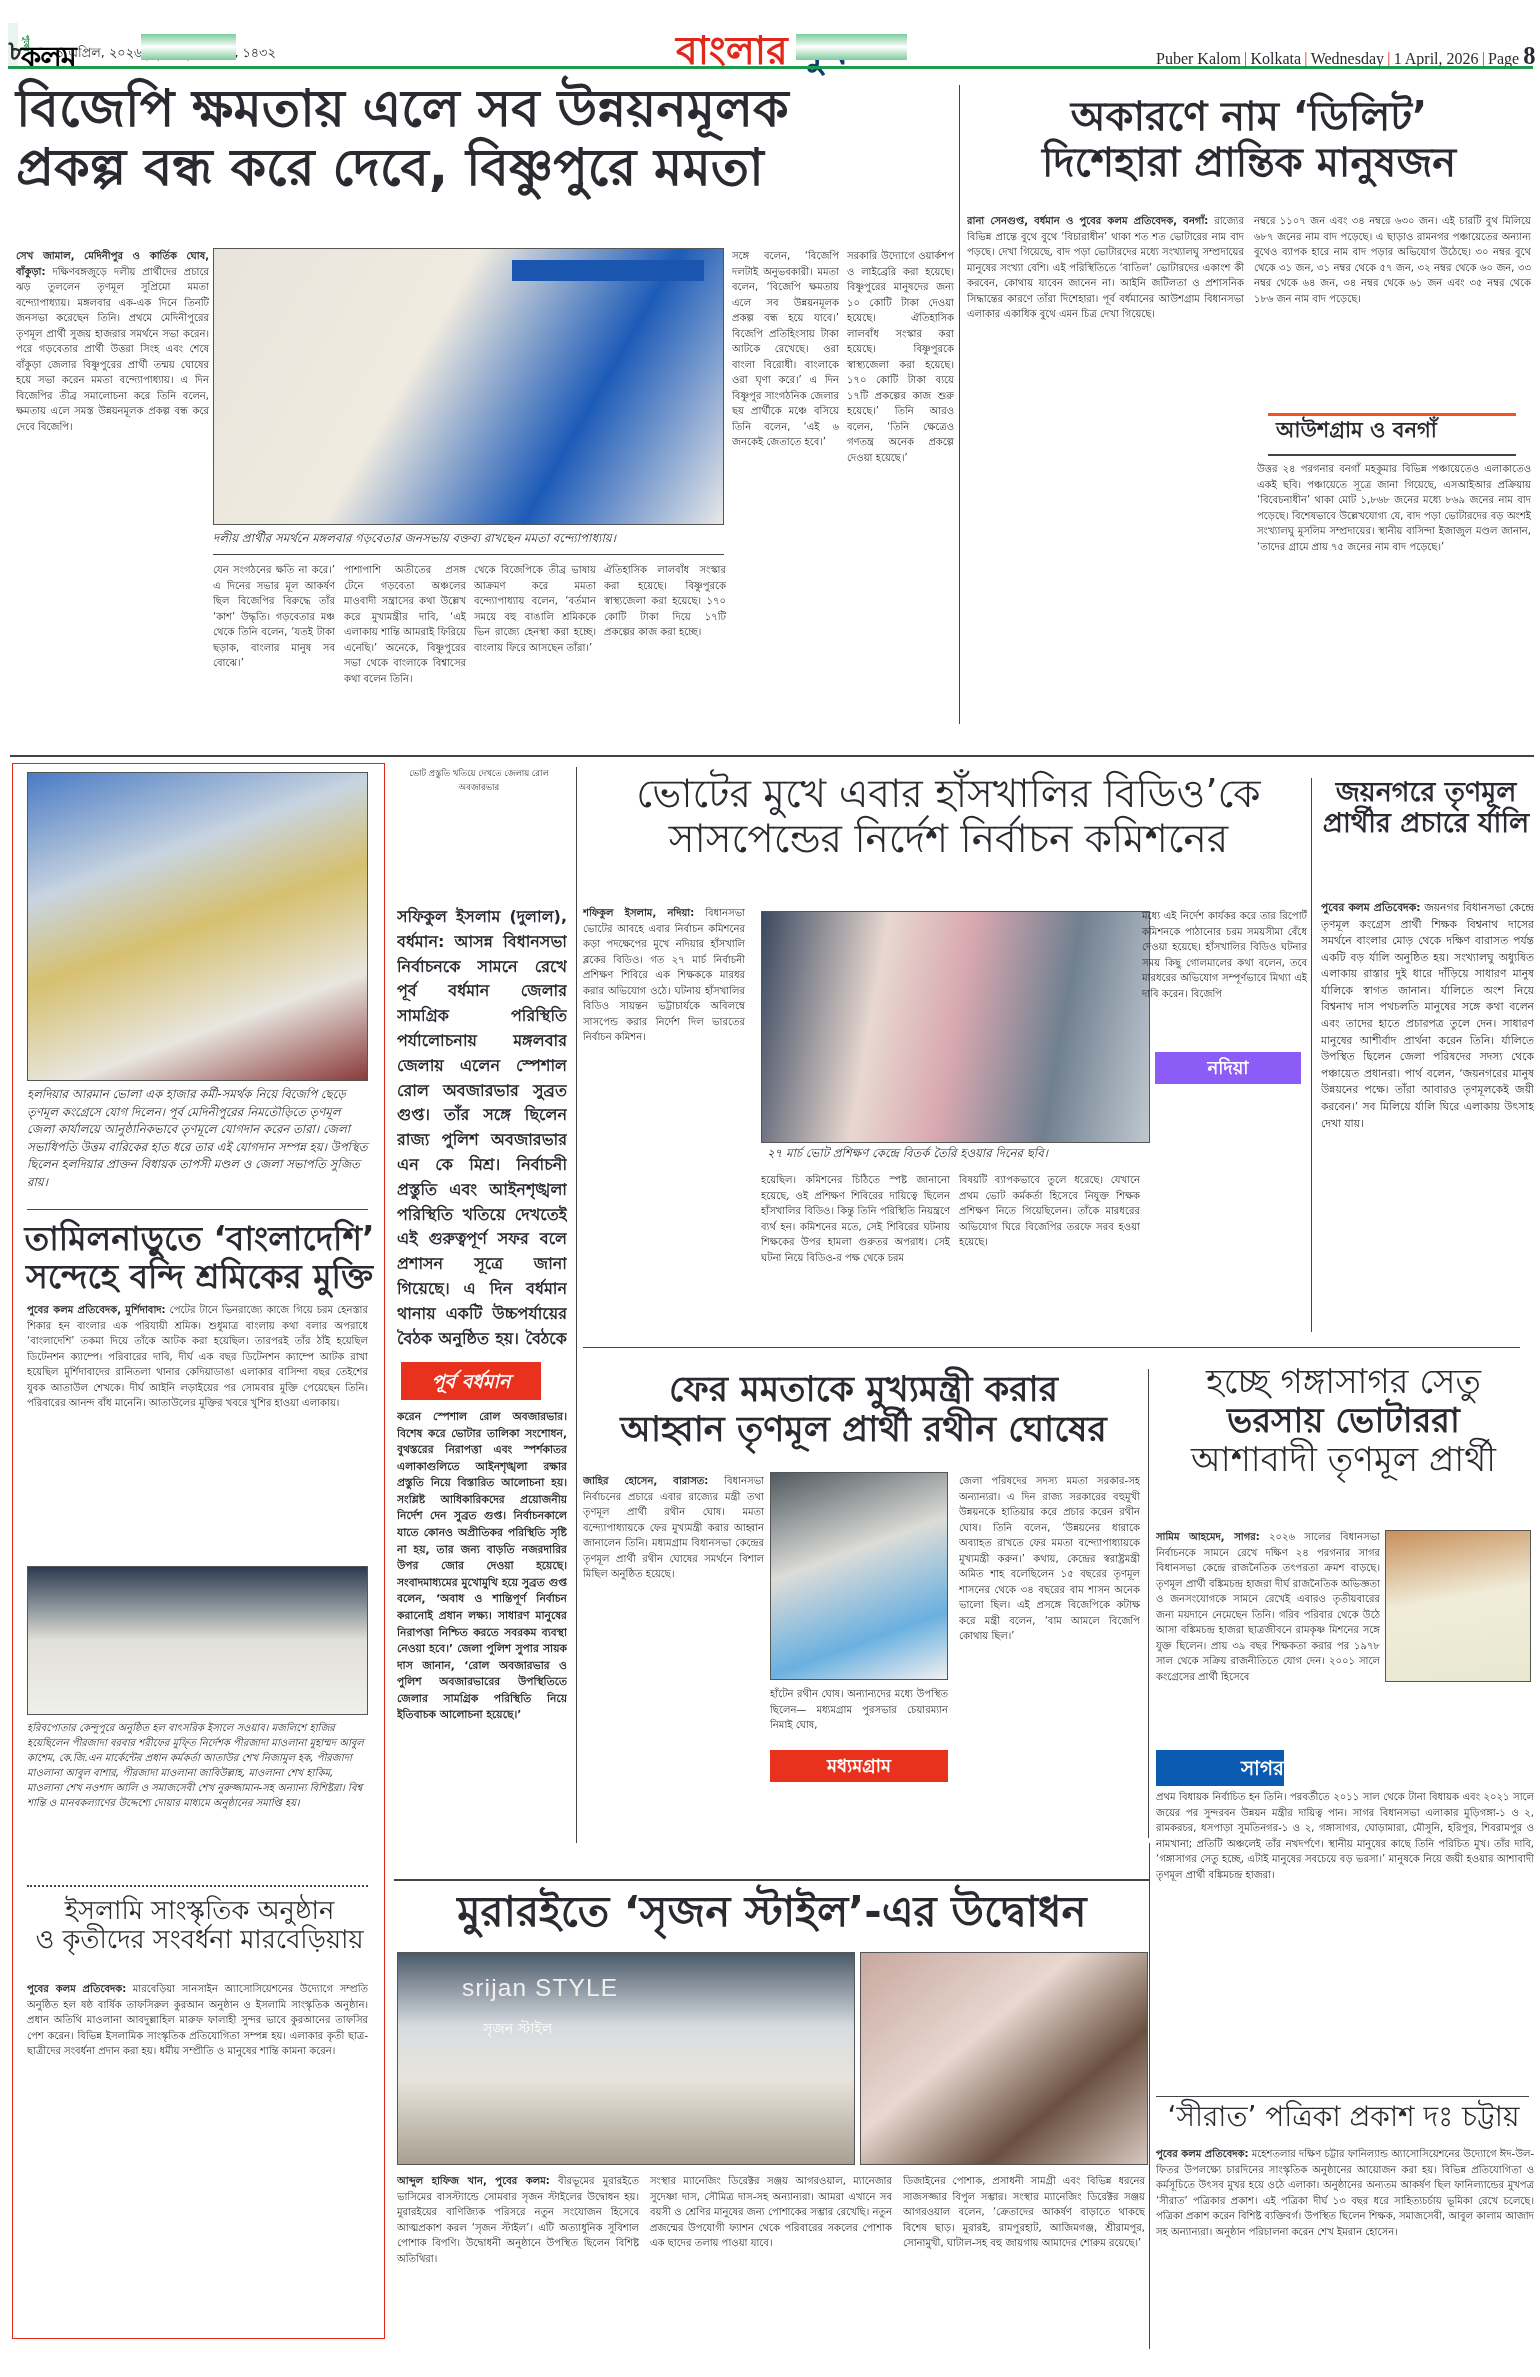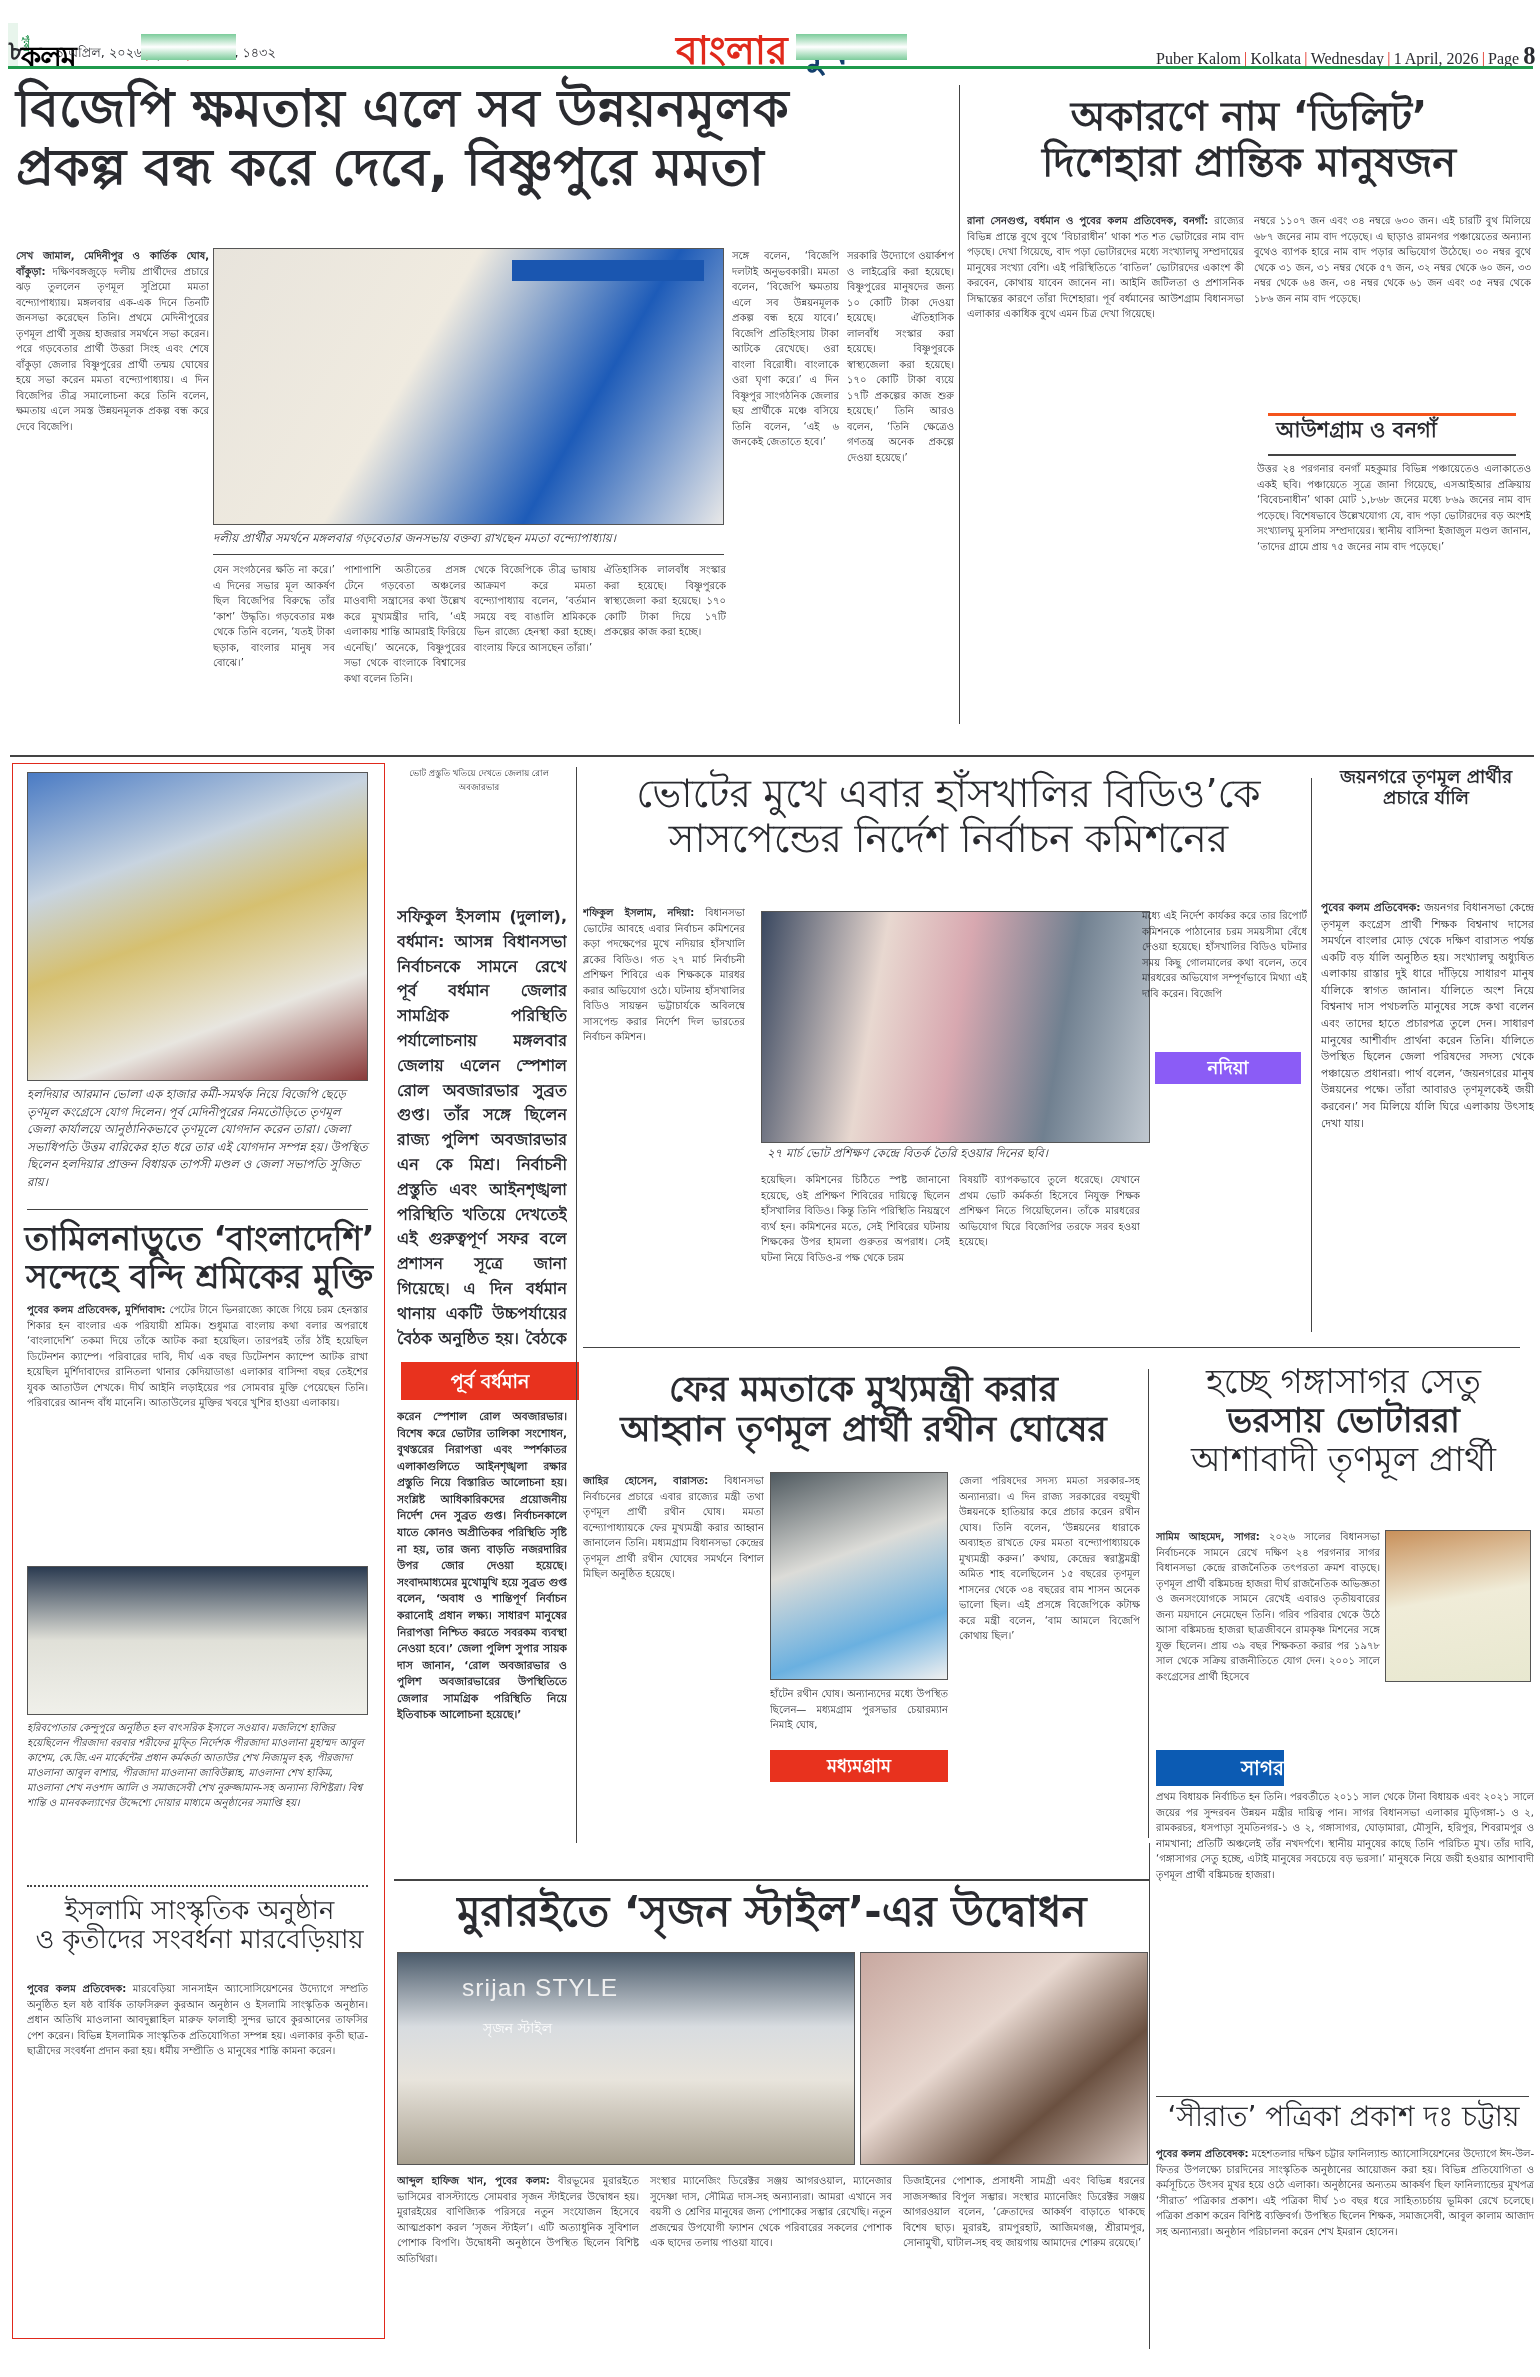--- a/index.html
+++ b/index.html
@@ -120,21 +120,21 @@
 <div class="abs col body-text" style="left:27px;top:1981px;width:341px;height:352px;">
   <b>পুবের কলম প্রতিবেদক:</b>
   <span>মারবেড়িয়া সানসাইন অ্যাসোসিয়েশনের উদ্যোগে সম্প্রতি অনুষ্ঠিত হল ষষ্ঠ বার্ষিক তাফসিরুল কুরআন অনুষ্ঠান ও ইসলামি সাংস্কৃতিক অনুষ্ঠান। প্রধান অতিথি মাওলানা আবদুল্লাহিল মারুফ ফালাহী সুন্দর ভাবে কুরআনের তাফসির পেশ করেন। বিভিন্ন ইসলামিক সাংস্কৃতিক প্রতিযোগিতা সম্পন্ন হয়। এলাকার কৃতী ছাত্র-ছাত্রীদের সংবর্ধনা প্রদান করা হয়। ধর্মীয় সম্প্রীতি ও মানুষের শান্তি কামনা করেন।</span>
 </div>
 
 <div class="abs" style="left:394px;top:767px;width:170px;text-align:center;">ভোট প্রস্তুতি খতিয়ে দেখতে জেলায় রোল অবজারভার</div>
 <div class="abs col body-text" style="left:397px;top:905px;width:170px;height:442px;font-size:16px;font-weight:bold;">
   <span>সফিকুল ইসলাম (দুলাল), বর্ধমান:</span>
   <span>আসন্ন বিধানসভা নির্বাচনকে সামনে রেখে পূর্ব বর্ধমান জেলার সামগ্রিক পরিস্থিতি পর্যালোচনায় মঙ্গলবার জেলায় এলেন স্পেশাল রোল অবজারভার সুব্রত গুপ্ত। তাঁর সঙ্গে ছিলেন রাজ্য পুলিশ অবজারভার এন কে মিশ্র। নির্বাচনী প্রস্তুতি এবং আইনশৃঙ্খলা পরিস্থিতি খতিয়ে দেখতেই এই গুরুত্বপূর্ণ সফর বলে প্রশাসন সূত্রে জানা গিয়েছে। এ দিন বর্ধমান থানায় একটি উচ্চপর্যায়ের বৈঠক অনুষ্ঠিত হয়। বৈঠকে উপস্থিত ছিলেন জেলাশাসক শ্বেতা আগরওয়াল, জেলা পুলিশ সুপার সায়ক দাস এবং অতিরিক্ত পুলিশ সুপার-সহ প্রশাসনিক আধিকারিকরা। জেলার বিভিন্ন থানার পূর্ববর্তী রিপোর্ট বিশদভাবে পর্যালোচনা</span>
 </div>
-<div class="abs label-red" style="left:401px;top:1362px;width:178px;height:38px;font-size:19px;line-height:38px;">পূর্ব বর্ধমান</div>
+<div class="abs label-red" style="left:401px;top:1362px;width:140px;height:38px;font-size:19px;line-height:38px;font-style:italic;">পূর্ব বর্ধমান</div>
 <div class="abs col body-text" style="left:397px;top:1409px;width:170px;height:676px;font-size:10.7px;font-weight:bold;">করেন স্পেশাল রোল অবজারভার। বিশেষ করে ভোটার তালিকা সংশোধন, বুথস্তরের নিরাপত্তা এবং স্পর্শকাতর এলাকাগুলিতে আইনশৃঙ্খলা রক্ষার প্রস্তুতি নিয়ে বিস্তারিত আলোচনা হয়। সংশ্লিষ্ট আধিকারিকদের প্রয়োজনীয় নির্দেশ দেন সুব্রত গুপ্ত। নির্বাচনকালে যাতে কোনও অপ্রীতিকর পরিস্থিতি সৃষ্টি না হয়, তার জন্য বাড়তি নজরদারির উপর জোর দেওয়া হয়েছে। সংবাদমাধ্যমের মুখোমুখি হয়ে সুব্রত গুপ্ত বলেন, ‘অবাধ ও শান্তিপূর্ণ নির্বাচন করানোই প্রধান লক্ষ্য। সাধারণ মানুষের নিরাপত্তা নিশ্চিত করতে সবরকম ব্যবস্থা নেওয়া হবে।’ জেলা পুলিশ সুপার সায়ক দাস জানান, ‘রোল অবজারভার ও পুলিশ অবজারভারের উপস্থিতিতে জেলার সামগ্রিক পরিস্থিতি নিয়ে ইতিবাচক আলোচনা হয়েছে।’</div>
 <div class="abs vrule" style="left:576px;top:767px;height:1076px;"></div>
 
 <div class="abs" style="left:581px;top:772px;width:735px;text-align:center;">
   <div class="headline" style="font-size:39px;font-weight:normal;">ভোটের মুখে এবার হাঁসখালির বিডিও’কে</div>
   <div class="headline" style="font-size:39px;font-weight:normal;">সাসপেন্ডের নির্দেশ নির্বাচন কমিশনের</div>
 </div>
 <div class="abs col body-text" style="left:583px;top:905px;width:162px;height:426px;">
   <b>শফিকুল ইসলাম, নদিয়া:</b>
   <span>বিধানসভা ভোটের আবহে এবার নির্বাচন কমিশনের কড়া পদক্ষেপের মুখে নদিয়ার হাঁসখালি ব্লকের বিডিও। গত ২৭ মার্চ নির্বাচনী প্রশিক্ষণ শিবিরে এক শিক্ষককে মারধর করার অভিযোগ ওঠে। ঘটনায় হাঁসখালির বিডিও সায়ন্তন ভট্টাচার্যকে অবিলম্বে সাসপেন্ড করার নির্দেশ দিল ভারতের নির্বাচন কমিশন।</span>
@@ -246,21 +246,21 @@
 
 <div class="abs col body-text" style="left:1044px;top:905px;width:0;height:0;"></div>
 
 <div class="abs col body-text" style="left:1044px;top:905px;width:0;height:0;"></div>
 
 <div class="abs col body-text" style="left:1142px;top:908px;width:165px;height:208px;">মধ্যে এই নির্দেশ কার্যকর করে তার রিপোর্ট কমিশনকে পাঠানোর চরম সময়সীমা বেঁধে দেওয়া হয়েছে। হাঁসখালির বিডিও ঘটনার সময় কিছু গোলমালের কথা বলেন, তবে মারধরের অভিযোগ সম্পূর্ণভাবে মিথ্যা এই দাবি করেন। বিজেপি</div>
 <div class="abs label-orange" style="left:1155px;top:1052px;width:146px;height:32px;font-size:18px;line-height:32px;">নদিয়া</div>
 <div class="abs vrule" style="left:1311px;top:778px;height:554px;"></div>
 
 <div class="abs" style="left:1318px;top:767px;width:216px;text-align:center;">
-  <div class="headline" style="font-size:18px;">জয়নগরে তৃণমূল প্রার্থীর প্রচারে র্যালি</div>
+  <div class="headline" style="font-size:27px;margin-top:9px;">জয়নগরে তৃণমূল প্রার্থীর প্রচারে র্যালি</div>
 </div>
 <div class="abs col body-text" style="left:1321px;top:900px;width:213px;height:527px;font-size:10.7px;">
   <b>পুবের কলম প্রতিবেদক:</b>
   <span>জয়নগর বিধানসভা কেন্দ্রে তৃণমূল কংগ্রেস প্রার্থী শিক্ষক বিশ্বনাথ দাসের সমর্থনে বাংলার মোড় থেকে দক্ষিণ বারাসত পর্যন্ত একটি বড় র্যালি অনুষ্ঠিত হয়। সংখ্যালঘু অধ্যুষিত এলাকায় রাস্তার দুই ধারে দাঁড়িয়ে সাধারণ মানুষ র্যালিকে স্বাগত জানান। র্যালিতে অংশ নিয়ে বিশ্বনাথ দাস পথচলতি মানুষের সঙ্গে কথা বলেন এবং তাদের হাতে প্রচারপত্র তুলে দেন। সাধারণ মানুষের আশীর্বাদ প্রার্থনা করেন তিনি। র্যালিতে উপস্থিত ছিলেন জেলা পরিষদের সদস্য থেকে পঞ্চায়েত প্রধানরা। পার্থ বলেন, ‘জয়নগরের মানুষ উন্নয়নের পক্ষে। তাঁরা আবারও তৃণমূলকেই জয়ী করবেন।’ সব মিলিয়ে র্যালি ঘিরে এলাকায় উৎসাহ দেখা যায়।</span>
 </div>
 
 <div class="abs hrule" style="left:583px;top:1347px;width:937px;height:1.1px;"></div>
 
 <div class="abs" style="left:581px;top:1369px;width:565px;text-align:center;">
   <div class="headline" style="font-size:35px;">ফের মমতাকে মুখ্যমন্ত্রী করার</div>

